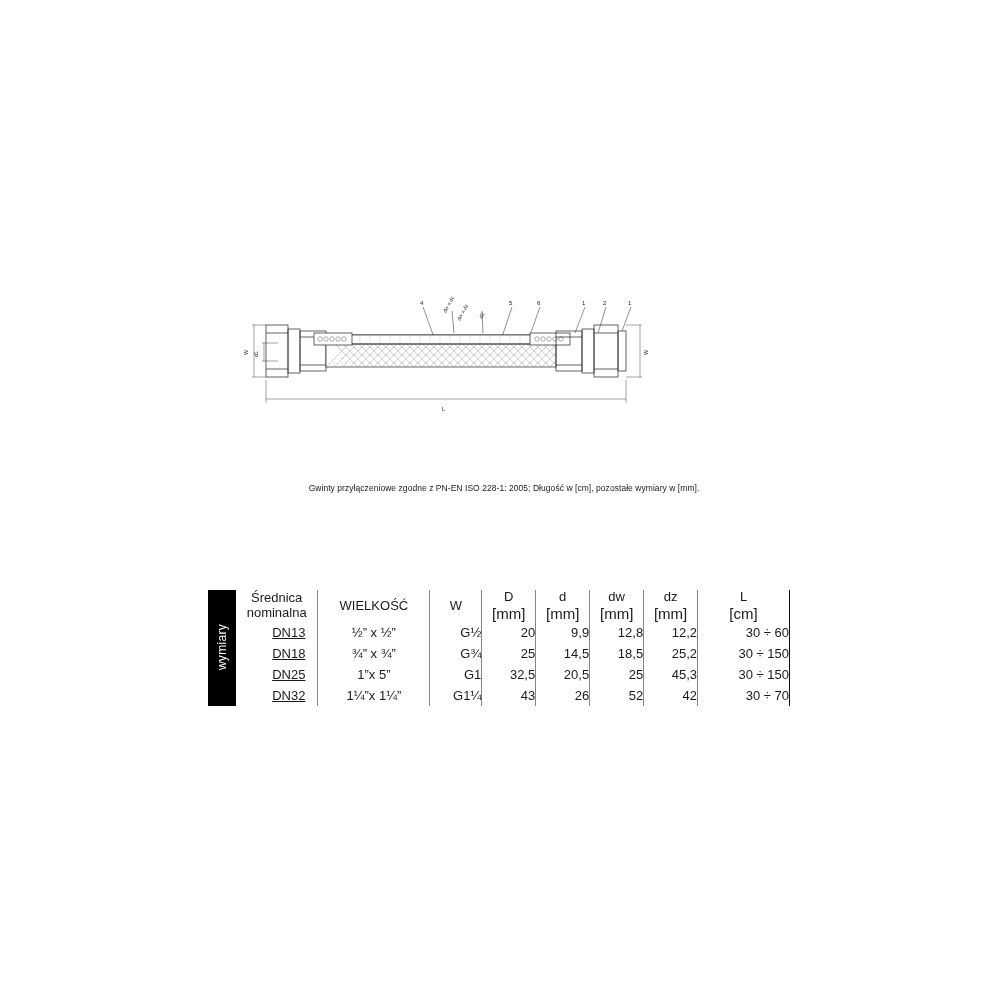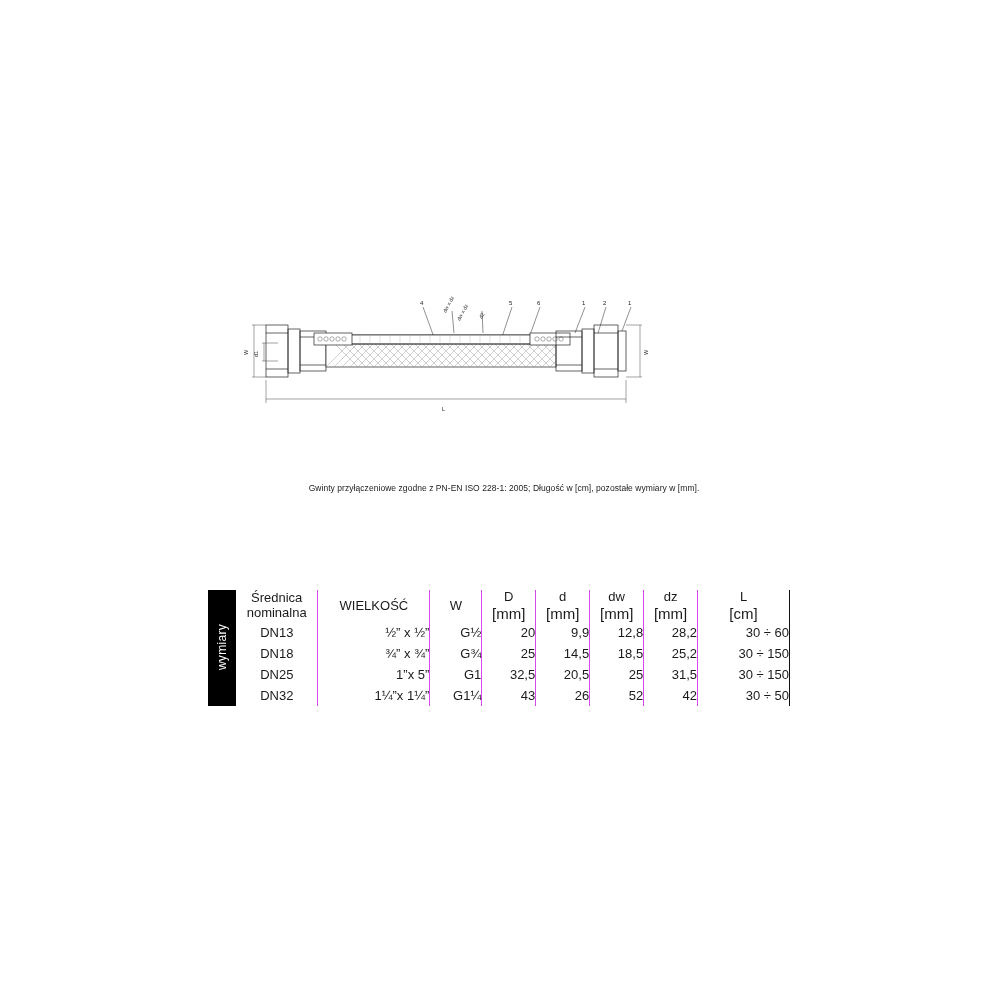--- a/index.html
+++ b/index.html
@@ -90,24 +90,25 @@
     line-height: 1.15;
   }
   .cell {
     text-align: right;
     height: 21px;
     line-height: 21px;
     font-size: 13px;
   }
   .cell.name {
     text-align: right;
-    padding-right: 24px;
+    padding-right: 12px;
+    text-decoration: underline;
   }
   .cell.size {
-    text-align: right;
+    text-align: center;
   }
   
   .sepleft { border-left: 1px solid #d946ef; }
   .sepright { border-right: 1px solid #111; }
 
   col.c-name { width: 82px; }
   col.c-size { width: 112px; }
   col.c-w    { width: 52px; }
   col.c-d    { width: 54px; }
   col.c-dd   { width: 54px; }
@@ -357,21 +358,21 @@
         </td>
       </tr>
 
       <tr>
         <td class="cell name">DN13</td>
         <td class="cell size sepleft">½” x ½”</td>
         <td class="cell sepleft">G½</td>
         <td class="cell sepleft">20</td>
         <td class="cell sepleft">9,9</td>
         <td class="cell sepleft">12,8</td>
-        <td class="cell sepleft">28,2</td>
+        <td class="cell sepleft">12,2</td>
         <td class="cell sepleft sepright">30 ÷ 60</td>
       </tr>
 
       <tr>
         <td class="cell name">DN18</td>
         <td class="cell size sepleft">¾” x ¾”</td>
         <td class="cell sepleft">G¾</td>
         <td class="cell sepleft">25</td>
         <td class="cell sepleft">14,5</td>
         <td class="cell sepleft">18,5</td>
@@ -379,29 +380,29 @@
         <td class="cell sepleft sepright">30 ÷ 150</td>
       </tr>
 
       <tr>
         <td class="cell name">DN25</td>
         <td class="cell size sepleft">1”x 5”</td>
         <td class="cell sepleft">G1</td>
         <td class="cell sepleft">32,5</td>
         <td class="cell sepleft">20,5</td>
         <td class="cell sepleft">25</td>
-        <td class="cell sepleft">31,5</td>
+        <td class="cell sepleft">45,3</td>
         <td class="cell sepleft sepright">30 ÷ 150</td>
       </tr>
 
       <tr>
         <td class="cell name">DN32</td>
         <td class="cell size sepleft">1¼”x 1¼”</td>
         <td class="cell sepleft">G1¼</td>
         <td class="cell sepleft">43</td>
         <td class="cell sepleft">26</td>
         <td class="cell sepleft">52</td>
         <td class="cell sepleft">42</td>
-        <td class="cell sepleft sepright">30 ÷ 50</td>
+        <td class="cell sepleft sepright">30 ÷ 70</td>
       </tr>
     </tbody>
   </table>
 </div>
 
 </body></html>

